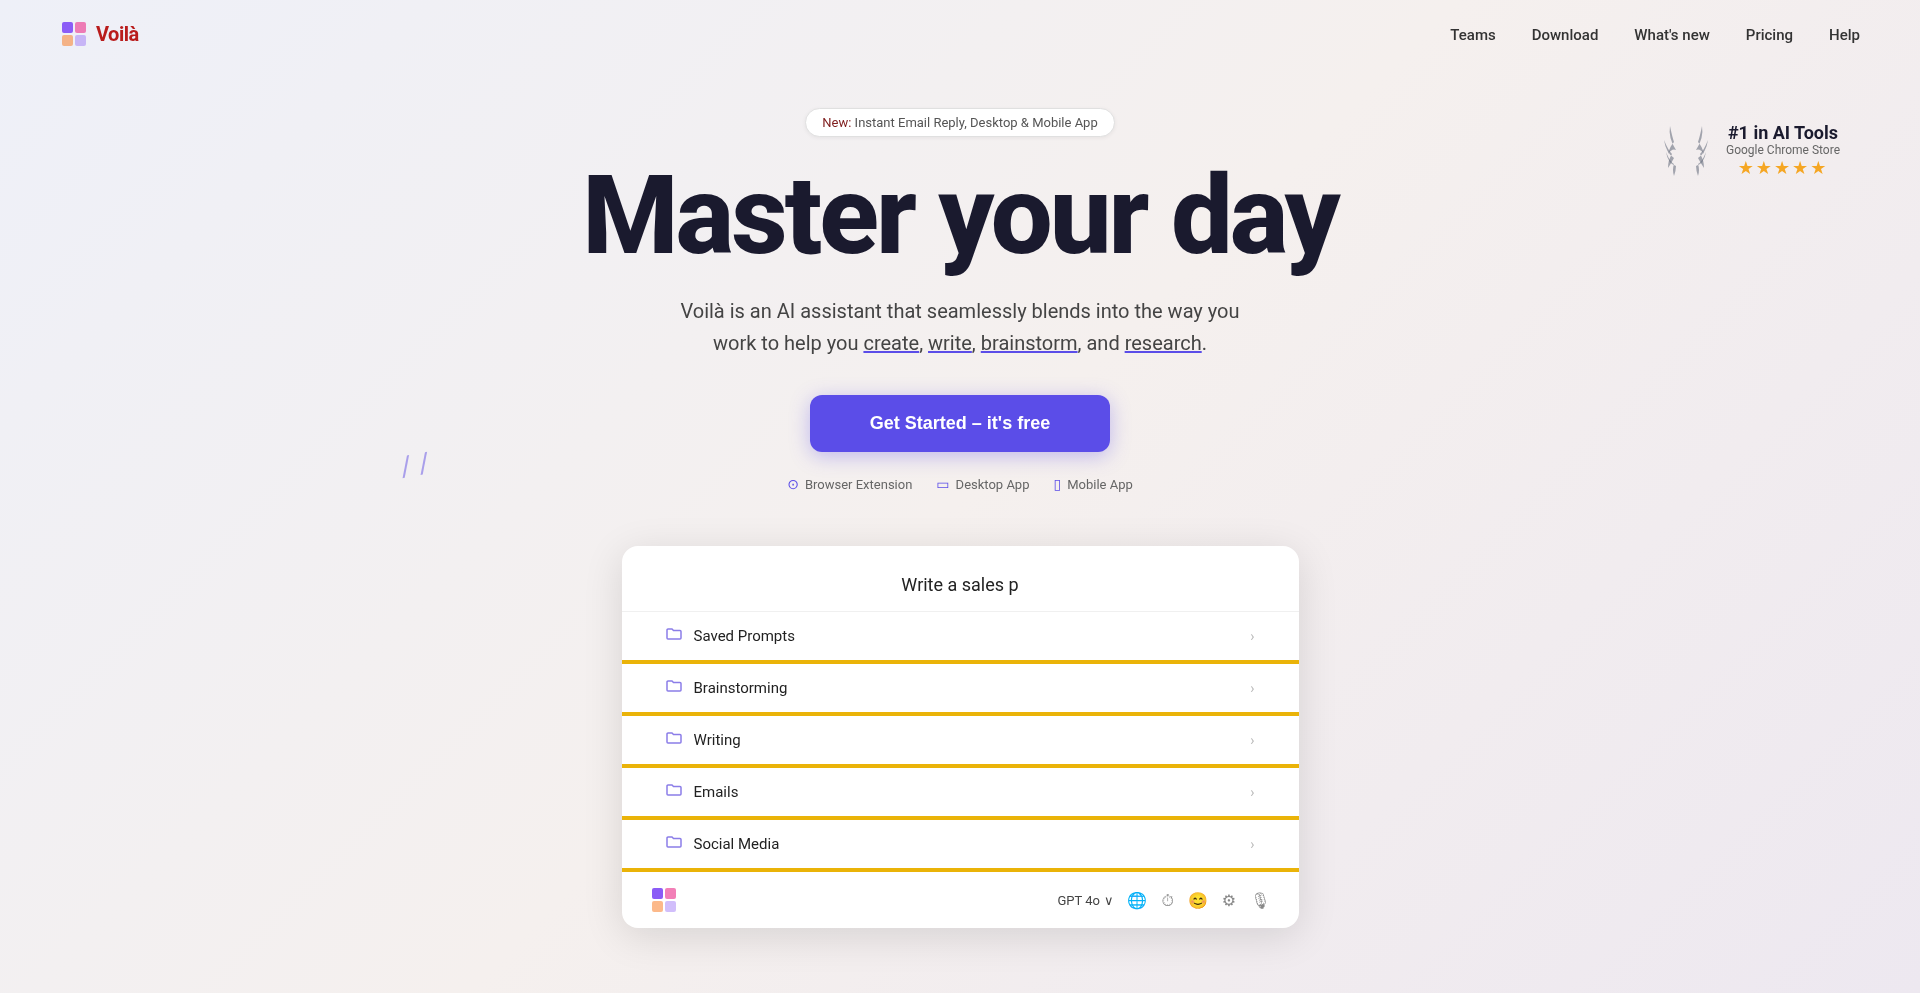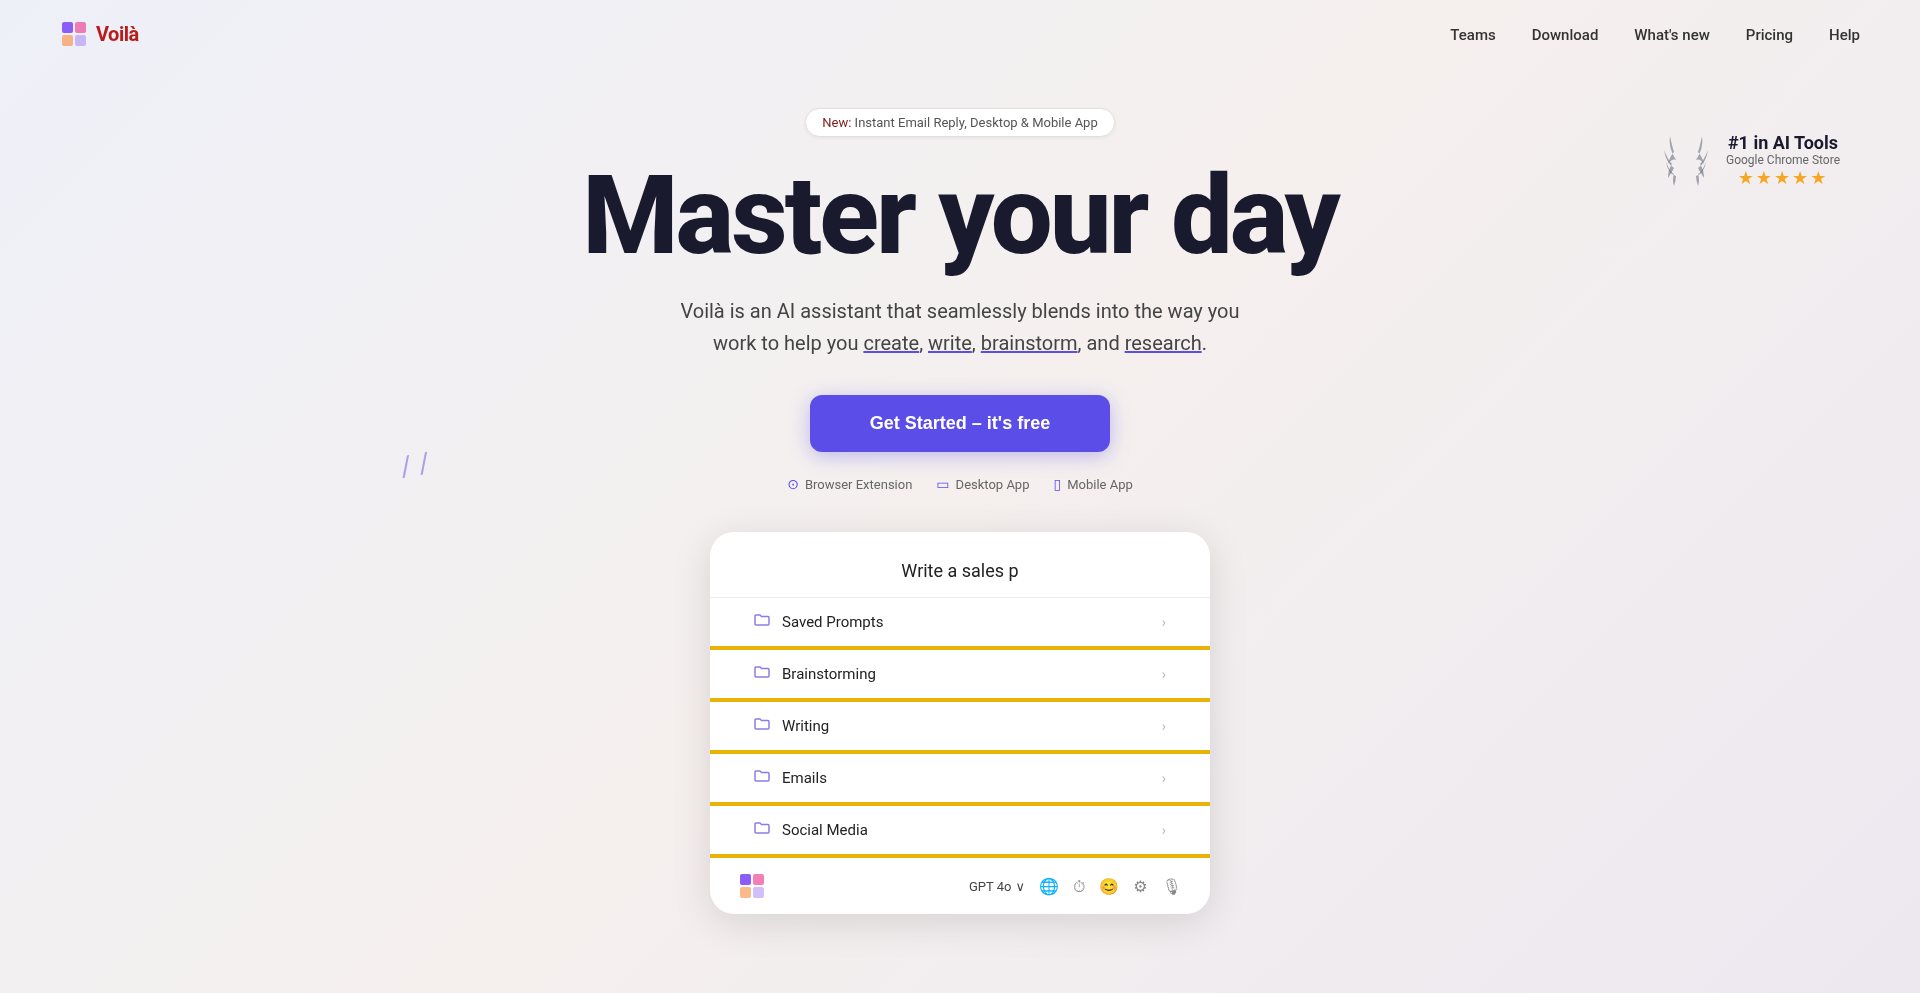--- a/index.html
+++ b/index.html
@@ -145,21 +145,21 @@
       gap: 6px;
     }
     .platform-icon {
       font-size: 14px;
       color: #5b4de8;
     }
 
     
     .award-badge {
       position: absolute;
-      top: 60px;
+      top: 50px;
       right: 80px;
       display: flex;
       align-items: center;
       gap: 12px;
     }
     .award-text {
       display: flex;
       flex-direction: column;
     }
     .award-title {
@@ -183,26 +183,26 @@
       left: 400px;
       top: 380px;
       font-size: 28px;
       color: #8b7de8;
       opacity: 0.7;
       transform: rotate(-10deg);
     }
 
     
     .app-preview {
-      width: 500px;
+      width: 677px;
       background: white;
-      border-radius: 24px;
+      border-radius: 16px;
       box-shadow: 0 8px 40px rgba(0,0,0,0.12);
       overflow: hidden;
-      margin: 0 auto;
+      margin: 14px auto;
     }
     .app-input-area {
       padding: 28px 28px 16px;
       border-bottom: 1px solid #f0f0f0;
     }
     .app-input-text {
       font-size: 18px;
       color: #222;
       font-weight: 400;
     }

